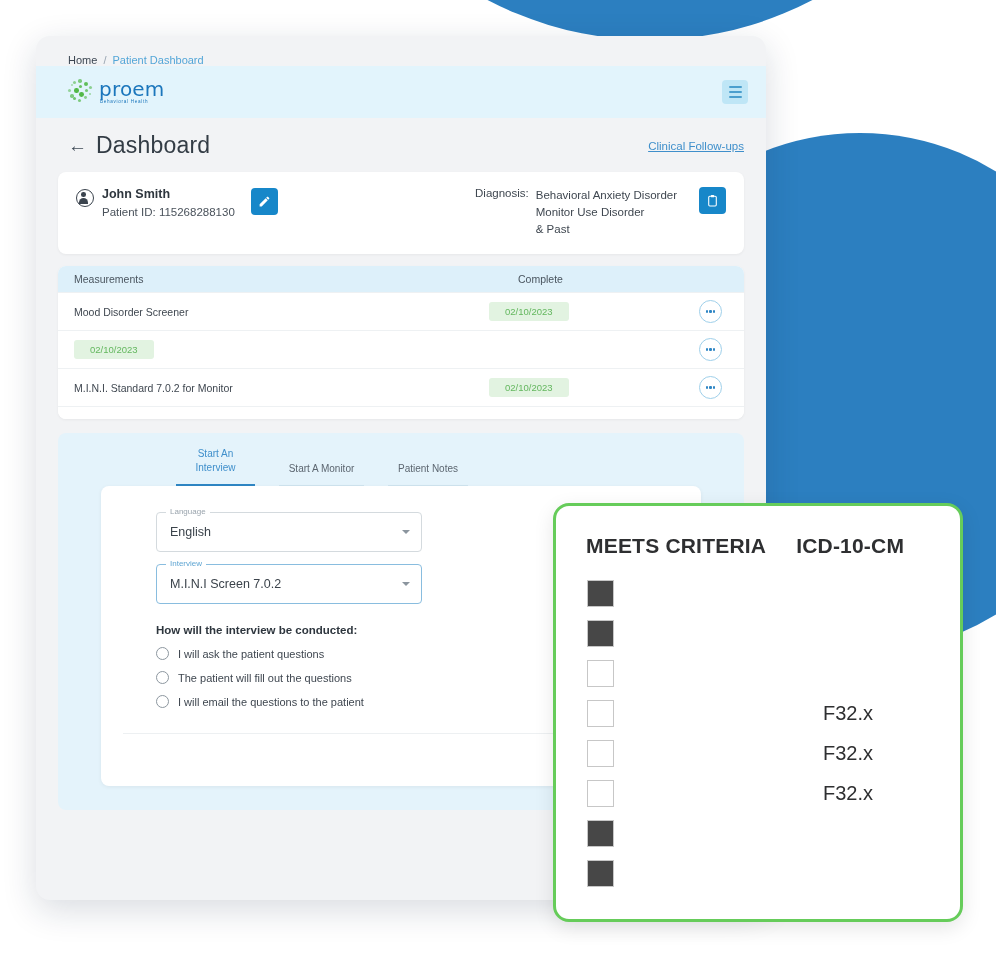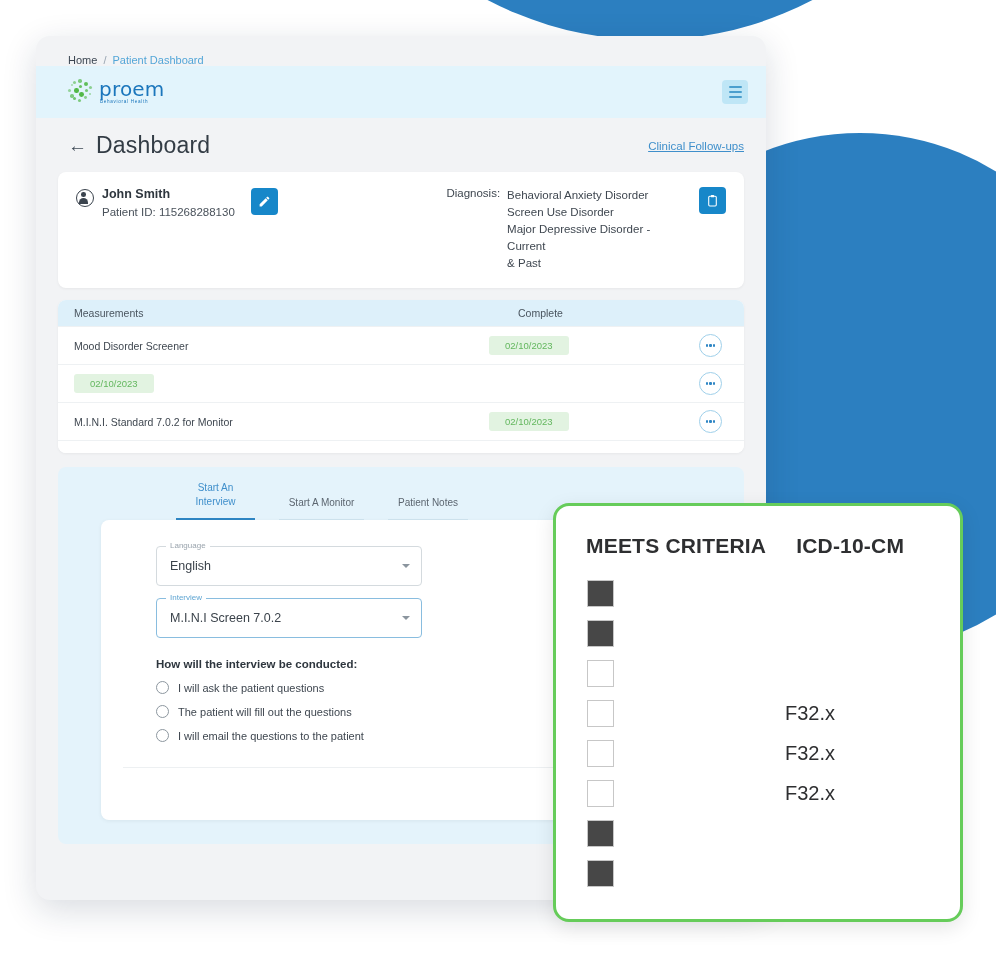--- a/index.html
+++ b/index.html
@@ -214,21 +214,21 @@
     background:#fff;border:3px solid #66cc5a;border-radius:16px;
     box-sizing:border-box;
     box-shadow:0 6px 20px rgba(0,0,0,.10);
     z-index:5;
     padding:28px 0 0 0;
   }
   #criteria-head{display:flex;padding-left:30px;}
   .ch{font-size:21px;font-weight:bold;color:#2e2f31;letter-spacing:.2px;}
   #ch-icd{margin-left:30px;}
   #criteria-rows{margin-top:15px;}
-  .cr{display:flex;align-items:center;height:40px;padding-left:31px;}
+  .cr{display:flex;align-items:center;height:40px;padding-left:31px;gap:38px;}
   .cbox{
     width:25px;height:25px;border:1.5px solid #c7c7c7;background:#fff;flex:none;
   }
   .cbox.checked{background:#474747;border-color:#c7c7c7;}
   .cicd{
     margin-left:171px;font-size:20px;color:#2e2f31;
     font-family:"Liberation Sans", sans-serif;
   }
 </style>
 </head>
@@ -292,22 +292,21 @@
       <button id="edit-btn">
         <svg width="13" height="13" viewBox="0 0 24 24">
           <path d="M3 17.2V21h3.8L18 9.8 14.2 6 3 17.2zM20.7 7.1c.4-.4.4-1 0-1.4l-2.4-2.4c-.4-.4-1-.4-1.4 0l-1.8 1.8L18.9 8.9l1.8-1.8z" fill="#fff"></path>
         </svg>
       </button>
     </div>
     <div id="patient-right">
       <span class="dx-label">Diagnosis:</span>
       <div class="dx-list">
         <div>Behavioral Anxiety Disorder</div>
-        <div>Screen Use Disorder</div>
-        <div>Major Depressive Disorder - Current</div>
+        <div>Monitor Use Disorder</div>
         <div>&amp; Past</div>
       </div>
       <button id="clipboard-btn">
         <svg width="13" height="13" viewBox="0 0 24 24">
           <rect x="5" y="4" width="14" height="18" rx="2" fill="none" stroke="#fff" stroke-width="2"></rect>
           <rect x="9" y="2" width="6" height="4" rx="1" fill="#fff"></rect>
         </svg>
       </button>
     </div>
   </div>

